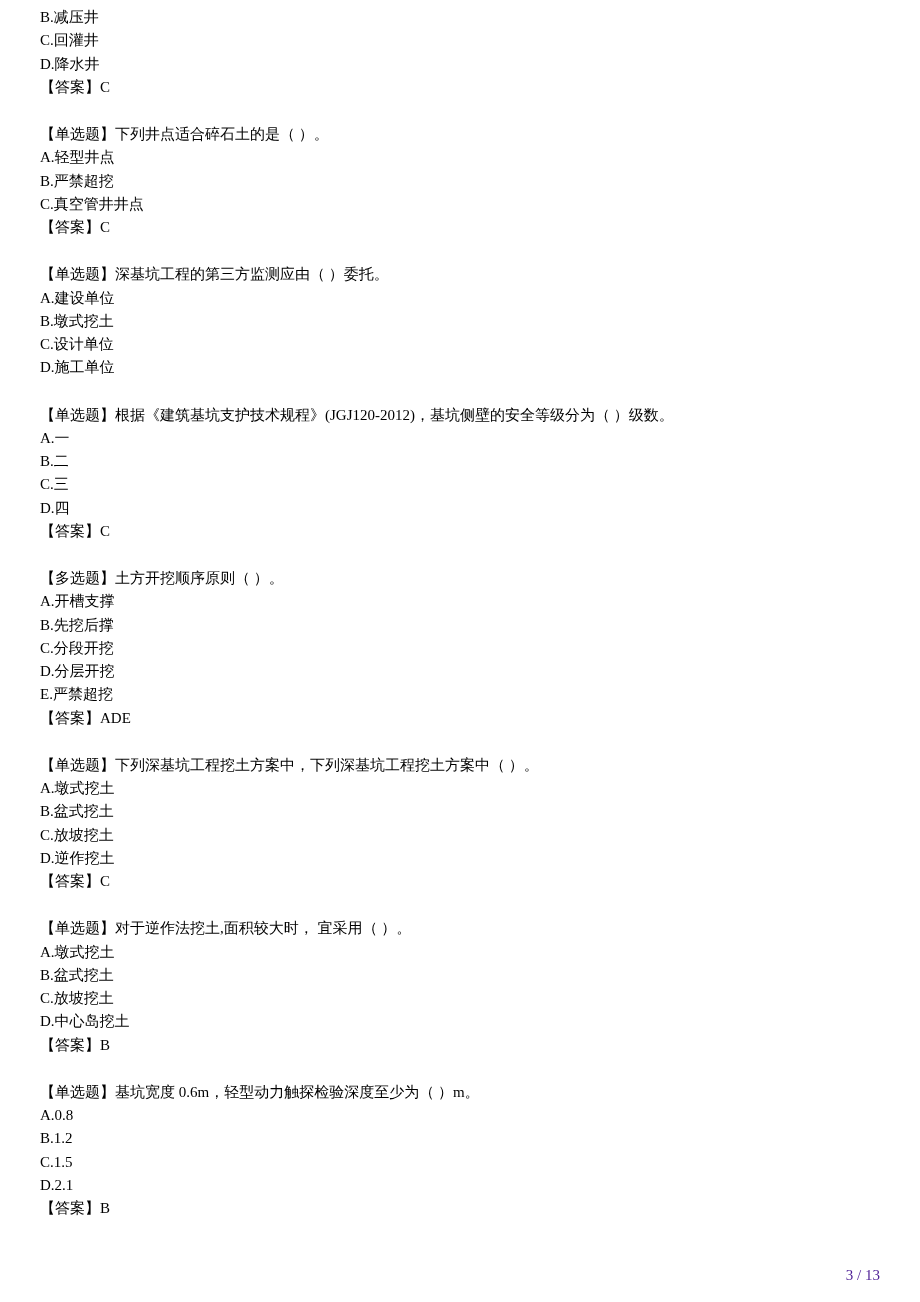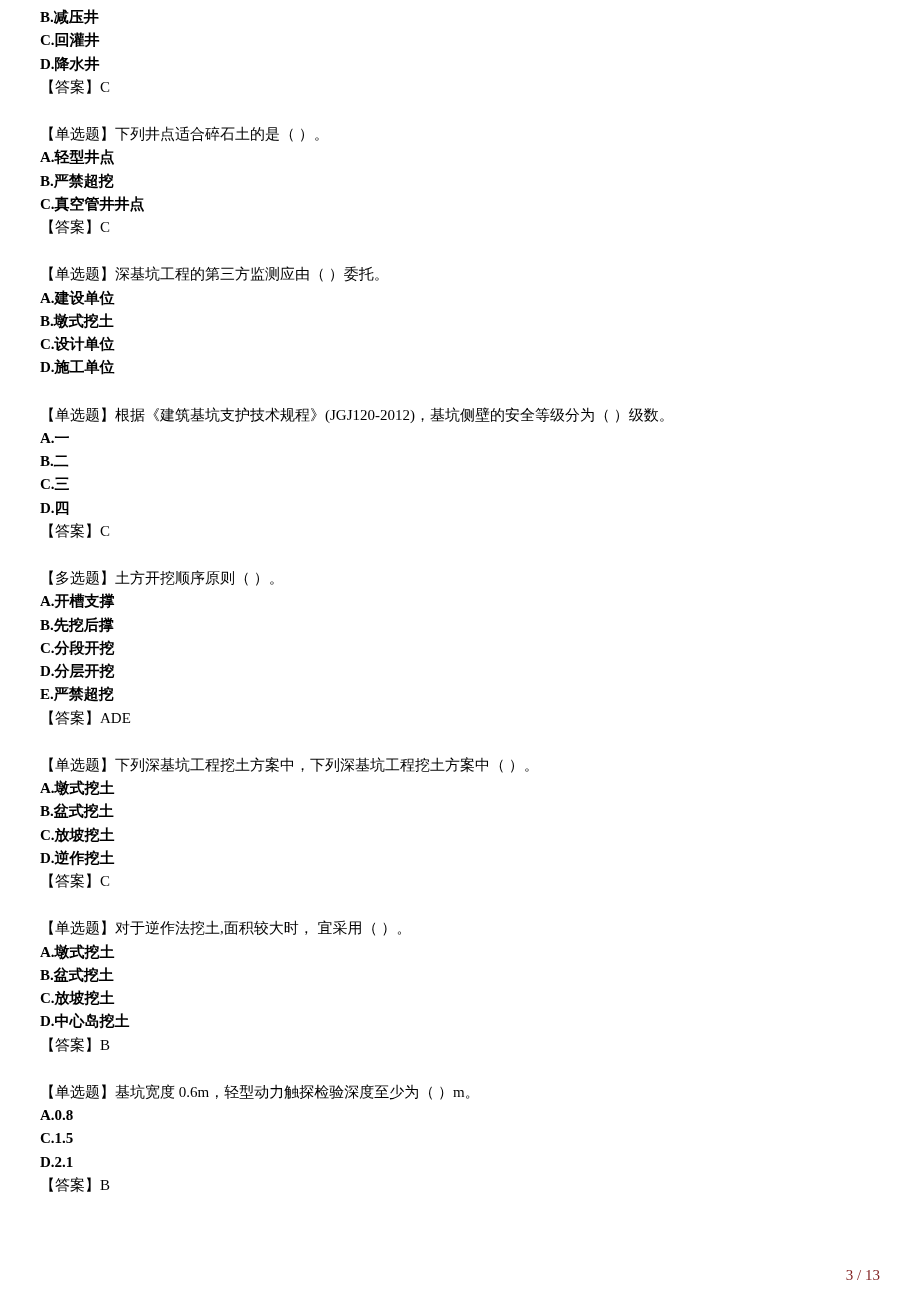--- a/index.html
+++ b/index.html
@@ -14,28 +14,27 @@
       color: #000;
       background: #fff;
       padding: 6px 40px 20px 40px;
       width: 920px;
     }
     .question-block {
       margin-bottom: 24px;
     }
     .option {
       display: block;
-      font-weight: bold;
     }
     .page-footer {
       position: fixed;
       bottom: 15px;
       right: 40px;
       font-size: 15px;
-      color: #7f1d1d;
+      color: #4c1d95;
       margin-left: 44px;
     }
   </style>
 </head>
 <body>
 
 <div id="content">
     <div class="question-block">
       <div class="option">B.减压井</div>
       <div class="option">C.回灌井</div>
@@ -85,20 +84,21 @@
       <div>【单选题】对于逆作法挖土,面积较大时， 宜采用（  ）。</div>
       <div class="option">A.墩式挖土</div>
       <div class="option">B.盆式挖土</div>
       <div class="option">C.放坡挖土</div>
       <div class="option">D.中心岛挖土</div>
       <div>【答案】B</div>
     </div>
     <div class="question-block">
       <div>【单选题】基坑宽度 0.6m，轻型动力触探检验深度至少为（  ）m。</div>
       <div class="option">A.0.8</div>
+      <div class="option">B.1.2</div>
       <div class="option">C.1.5</div>
       <div class="option">D.2.1</div>
       <div>【答案】B</div>
     </div>
   </div>
 
 <div class="page-footer">
   <span>3 / 13</span>
 </div>
 

